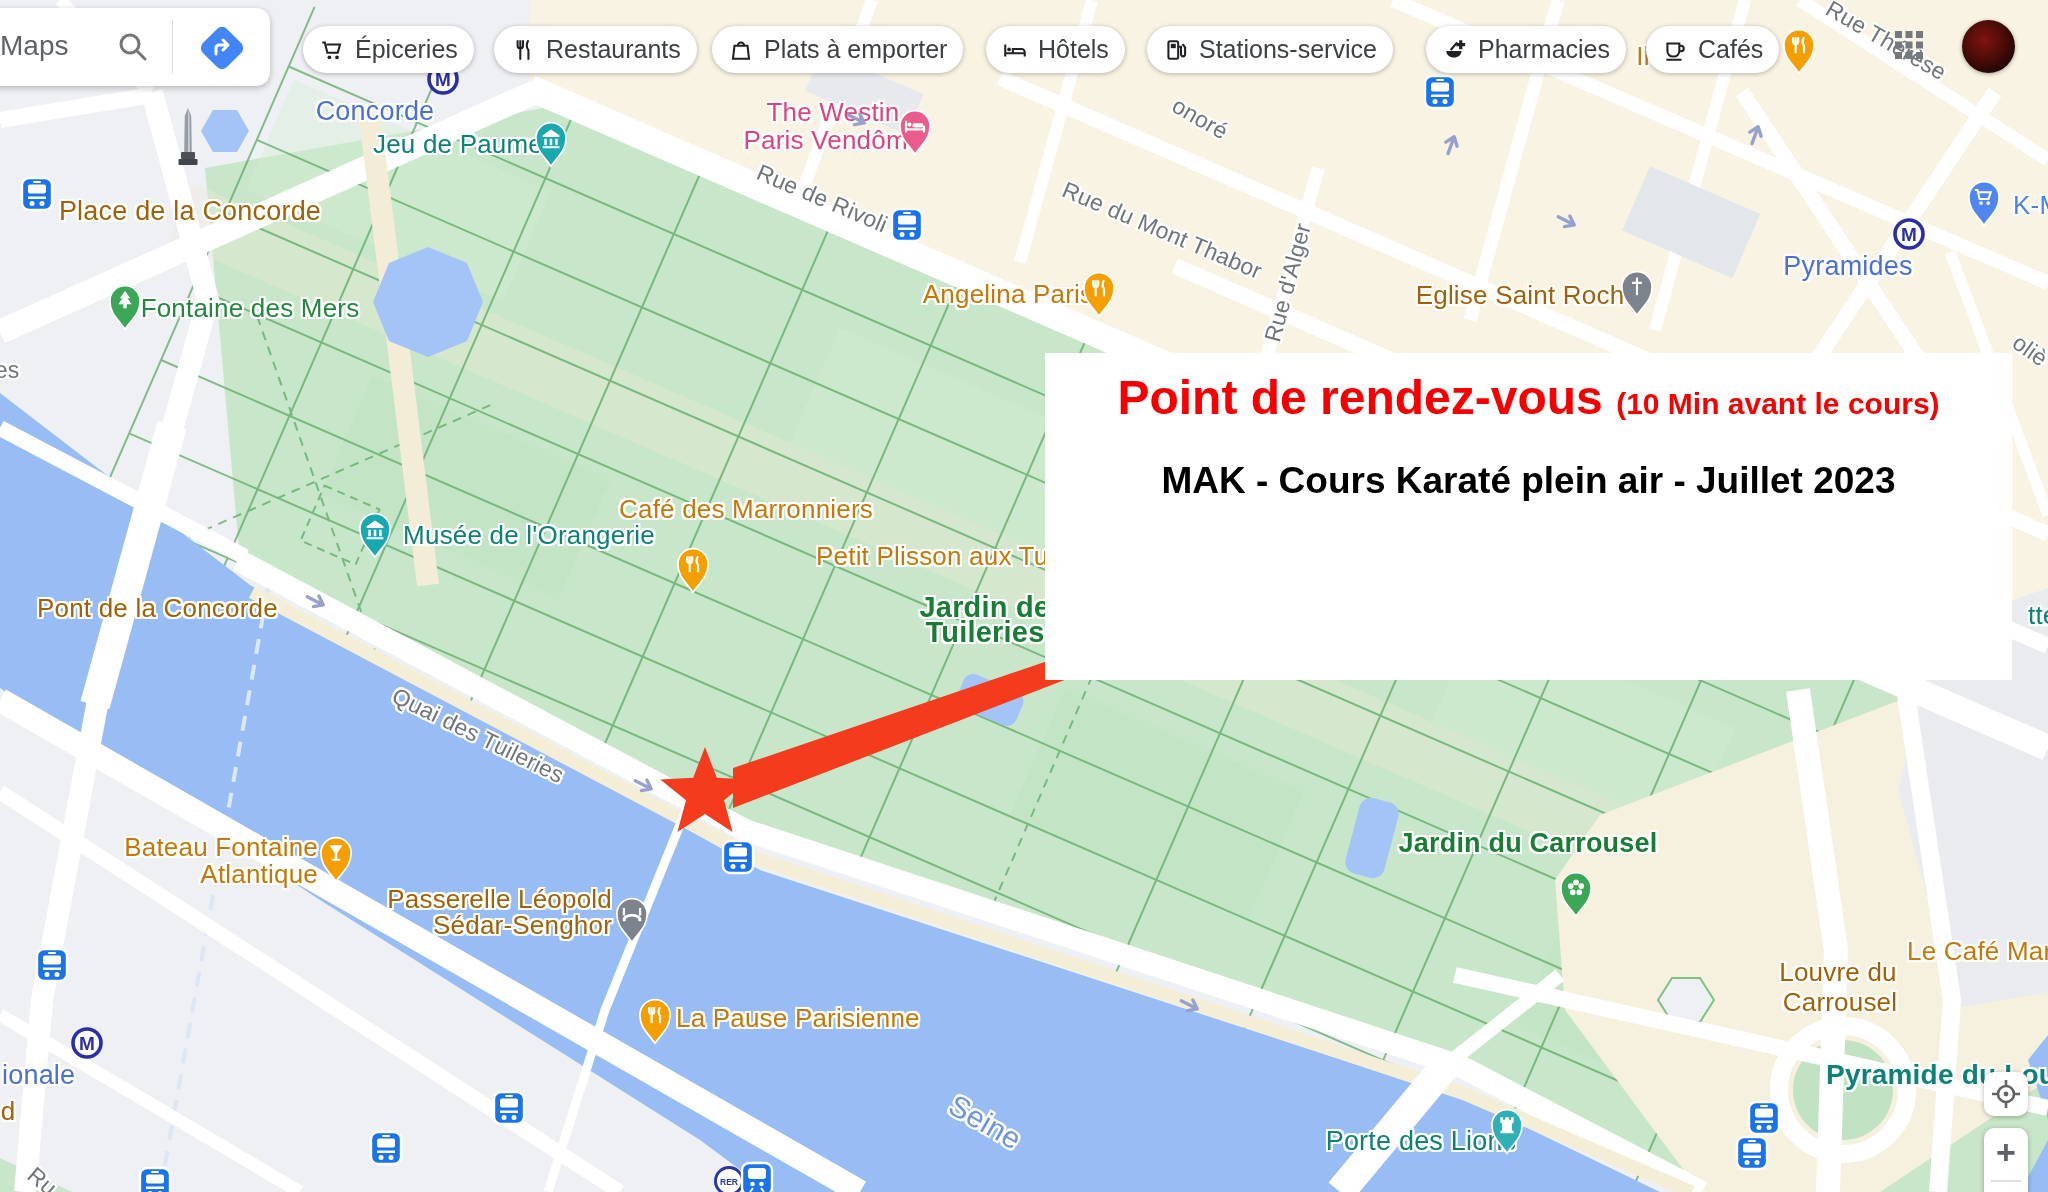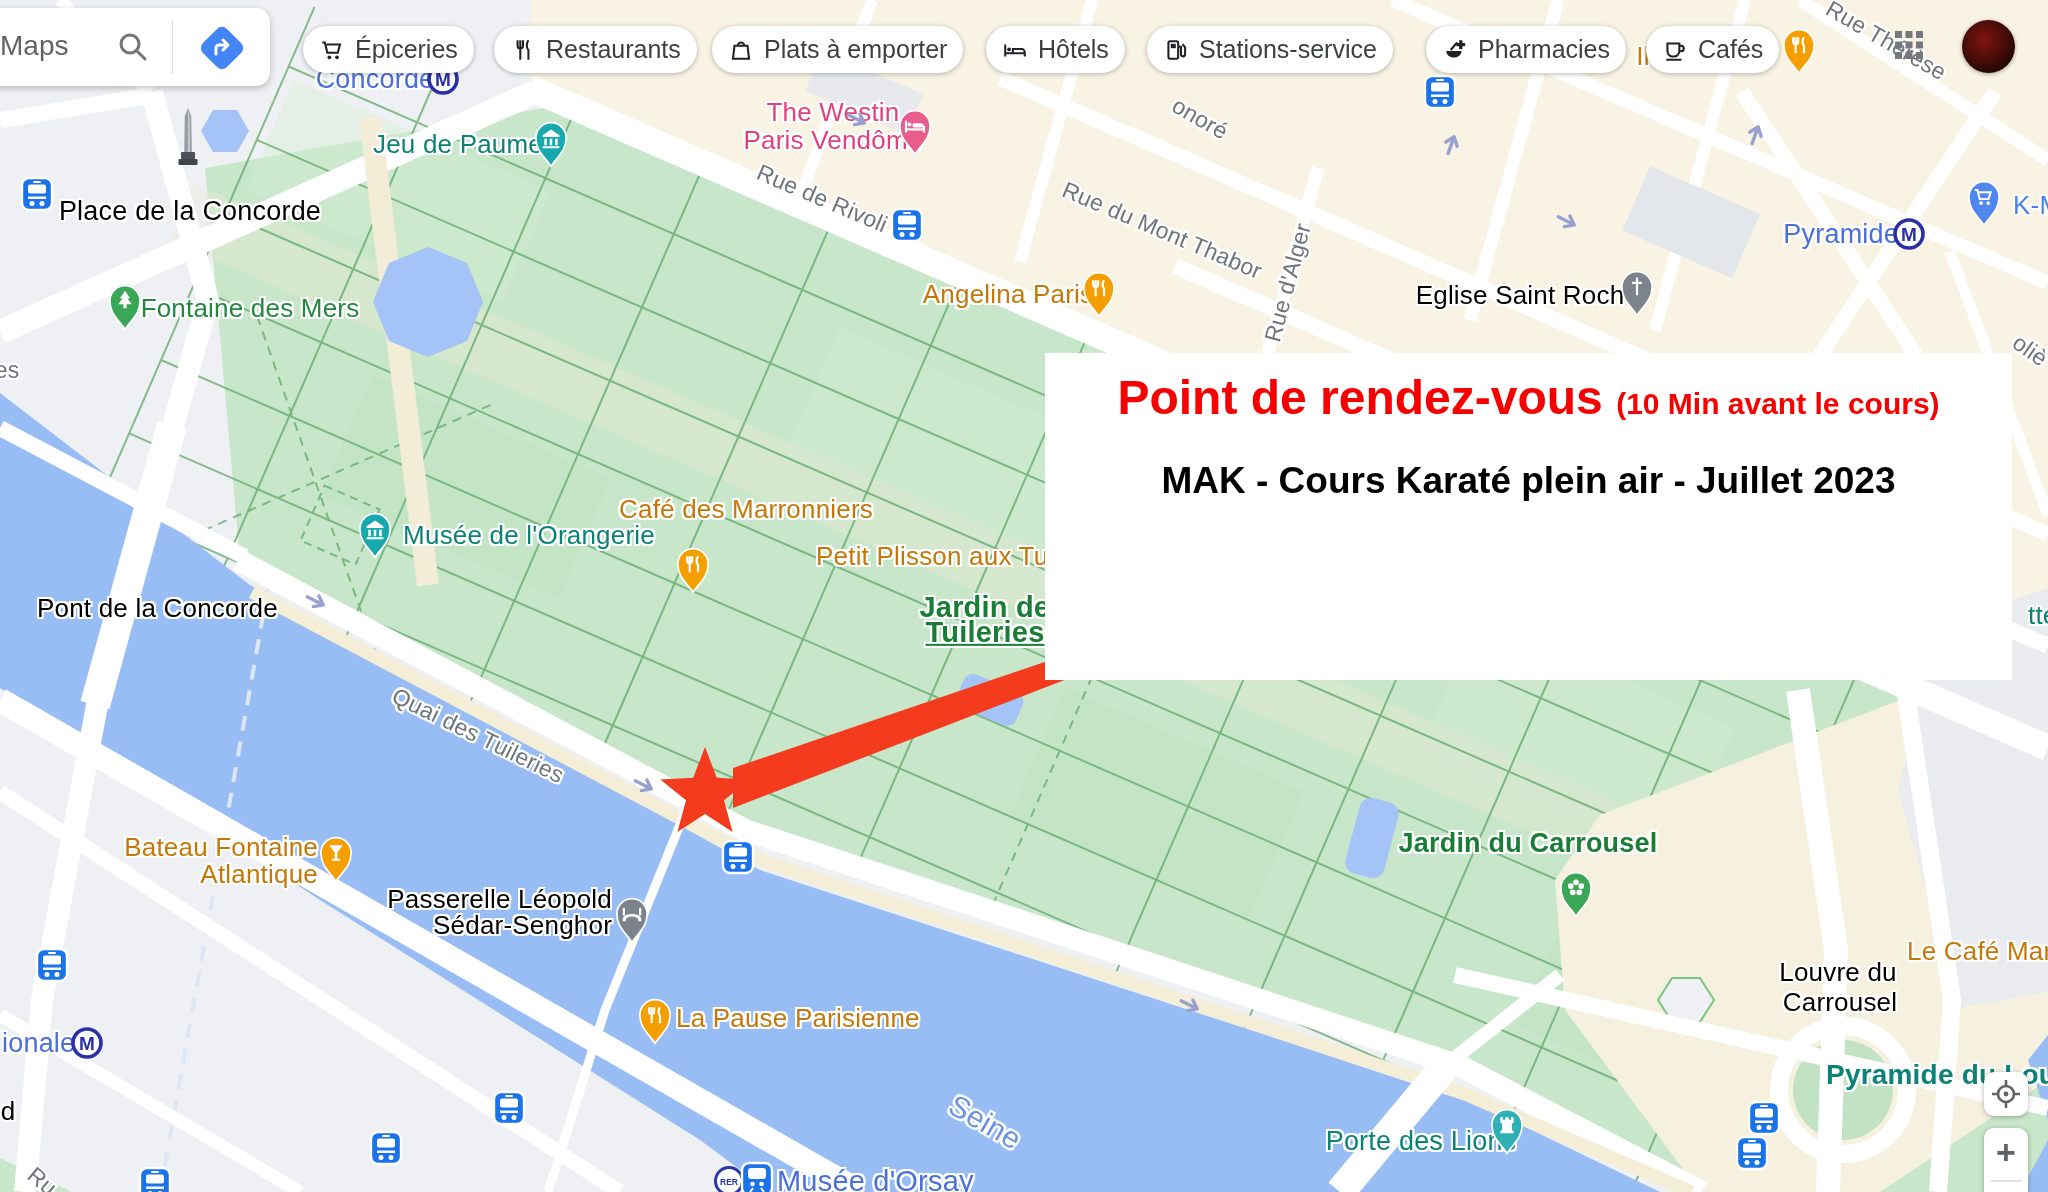--- a/index.html
+++ b/index.html
@@ -7,27 +7,27 @@
          font-family:"Liberation Sans",sans-serif;background:#eef0f3;}
   .map-svg{position:absolute;left:0;top:0;z-index:1;}
   #labels-layer,#pins-layer{position:absolute;left:0;top:0;width:100%;height:100%;z-index:12;pointer-events:none;}
   .annot{position:absolute;left:0;top:0;z-index:30;pointer-events:none;}
 
   
   .mlabel{position:absolute;white-space:nowrap;font-weight:normal;letter-spacing:.2px;
     text-shadow:-2px -2px 0 #fff,2px -2px 0 #fff,-2px 2px 0 #fff,2px 2px 0 #fff,
                  0 -2px 0 #fff,0 2px 0 #fff,-2px 0 0 #fff,2px 0 0 #fff;}
   .c-road{color:#70757a;font-size:23px;}
-  .c-area{color:#000000;font-size:26px;}
+  .c-area{color:#a16207;font-size:26px;}
   .c-orange{color:#c5780a;font-size:26px;}
   .c-teal{color:#0c8276;font-size:26px;}
   .c-tealbig{color:#0c8278;font-size:28px;font-weight:bold;}
   .c-park{color:#23883f;font-size:26px;}
   .c-parkbig{color:#1a7d35;font-size:29px;font-weight:bold;}
-  .c-metro{color:#4a6fd8;font-size:27px;}
+  .c-metro{color:#4a6fd8;font-size:27px;margin-top:32px;}
   .c-shop{color:#4a80e8;font-size:26px;}
   .c-hotel{color:#e0437b;font-size:26px;}
   .c-water{color:#6d95dd;font-size:30px;}
   .mpin{position:absolute;}
 
   
   .search-card{position:absolute;left:-26px;top:8px;width:296px;height:78px;background:#fff;
     border-radius:14px;box-shadow:0 2px 6px rgba(0,0,0,.25);z-index:50;}
   .maps-text{position:absolute;left:26px;top:22px;font-size:28px;color:#5f6368;}
   .search-icon{position:absolute;left:142px;top:22px;}
@@ -164,21 +164,21 @@
       <div class="mlabel c-teal" style="pointer-events: auto; left: 1512px; top: 417px; transform: translate(-50%, -55%) rotate(0deg);">Rue St Honoré</div>
       <div class="mlabel c-metro" style="pointer-events: auto; left: 1848px; top: 236px; transform: translate(-50%, -55%) rotate(0deg);">Pyramides</div>
       <div class="mlabel c-shop" style="pointer-events: auto; left: 2013px; top: 207px; transform: translate(0px, -55%) rotate(0deg);">K-M</div>
       <div class="mlabel c-road" style="left: 1886px; top: 42px; transform: translate(-50%, -55%) rotate(30deg);">Rue Thérèse</div>
       <div class="mlabel c-road" style="left: 1200px; top: 120px; transform: translate(-50%, -55%) rotate(30deg);">onoré</div>
       <div class="mlabel c-orange" style="pointer-events: auto; left: 1643px; top: 58px; transform: translate(-50%, -55%) rotate(0deg);">Il</div>
       <div class="mlabel c-orange" style="pointer-events: auto; left: 746px; top: 511px; transform: translate(-50%, -55%) rotate(0deg);">Café des Marronniers</div>
       <div class="mlabel c-teal" style="pointer-events: auto; left: 529px; top: 537px; transform: translate(-50%, -55%) rotate(0deg);">Musée de l'Orangerie</div>
       <div class="mlabel c-orange" style="pointer-events: auto; left: 816px; top: 558px; transform: translate(0px, -55%) rotate(0deg);">Petit Plisson aux Tuileries</div>
       <div class="mlabel c-parkbig" style="left: 993px; top: 609px; transform: translate(-50%, -55%) rotate(0deg);">Jardin des</div>
-      <div class="mlabel c-parkbig" style="left: 985px; top: 634px; transform: translate(-50%, -55%) rotate(0deg); text-decoration: underline;">Tuileries</div>
+      <div class="mlabel c-parkbig" style="left: 985px; top: 634px; transform: translate(-50%, -55%) rotate(0deg);">Tuileries</div>
       <div class="mlabel c-area" style="pointer-events: auto; left: 14px; top: 610px; transform: translate(0px, -55%) rotate(0deg); margin-left: 23px;">Pont de la Concorde</div>
       <div class="mlabel c-road" style="left: 478px; top: 737px; transform: translate(-50%, -55%) rotate(26deg);">Quai des Tuileries</div>
       <div class="mlabel c-orange" style="pointer-events: auto; left: 318px; top: 849px; transform: translate(-100%, -55%) rotate(0deg);">Bateau Fontaine</div>
       <div class="mlabel c-orange" style="pointer-events: auto; left: 318px; top: 876px; transform: translate(-100%, -55%) rotate(0deg);">Atlantique</div>
       <div class="mlabel c-area" style="pointer-events: auto; left: 612px; top: 901px; transform: translate(-100%, -55%) rotate(0deg);">Passerelle Léopold</div>
       <div class="mlabel c-area" style="pointer-events: auto; left: 612px; top: 927px; transform: translate(-100%, -55%) rotate(0deg);">Sédar-Senghor</div>
       <div class="mlabel c-orange" style="pointer-events: auto; left: 676px; top: 1020px; transform: translate(0px, -55%) rotate(0deg);">La Pause Parisienne</div>
       <div class="mlabel c-water" style="left: 985px; top: 1124px; transform: translate(-50%, -55%) rotate(30deg);">Seine</div>
       <div class="mlabel c-metro" style="pointer-events: auto; left: 777px; top: 1183px; font-size: 29px; transform: translate(0px, -55%) rotate(0deg);">Musée d'Orsay</div>
       <div class="mlabel c-metro" style="pointer-events: auto; left: 2px; top: 1045px; transform: translate(0px, -55%) rotate(0deg);">ionale</div>

